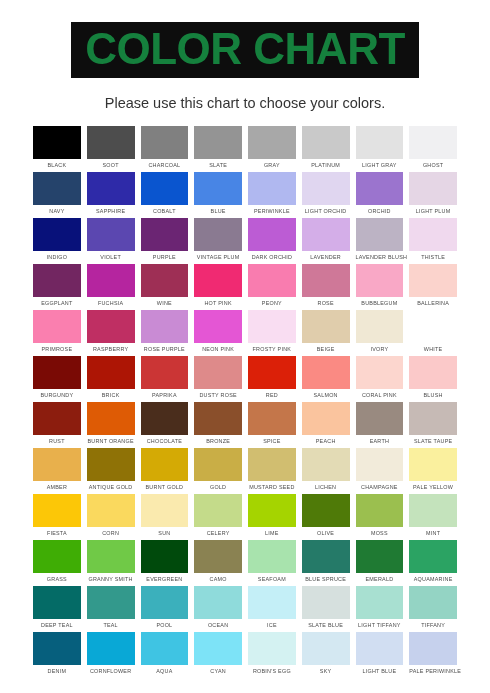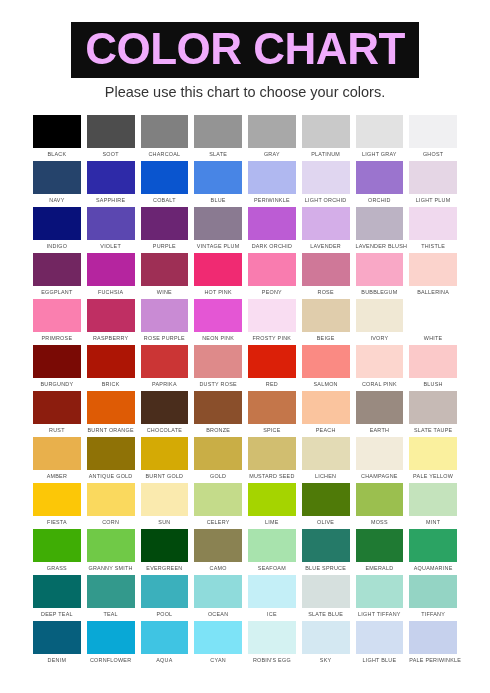--- a/index.html
+++ b/index.html
@@ -32,25 +32,25 @@
     padding: 3px 14px 5px 14px;
     margin: 0 auto;
   }
   .title-bar .title-text {
     display: block;
     font-family: "Liberation Sans", sans-serif;
     font-weight: bold;
     font-size: 44px;
     line-height: 48px;
     letter-spacing: -0.5px;
-    color: #f0abfc;
+    color: #15803d;
     white-space: nowrap;
   }
   .subtitle {
-    margin-top: 6px;
+    margin-top: 17px;
     font-family: "Liberation Sans", sans-serif;
     font-size: 14.5px;
     line-height: 17px;
     color: #333333;
     text-align: center;
   }
   .grid {
     margin-top: 14px;
     padding: 0 33px;
     box-sizing: border-box;

